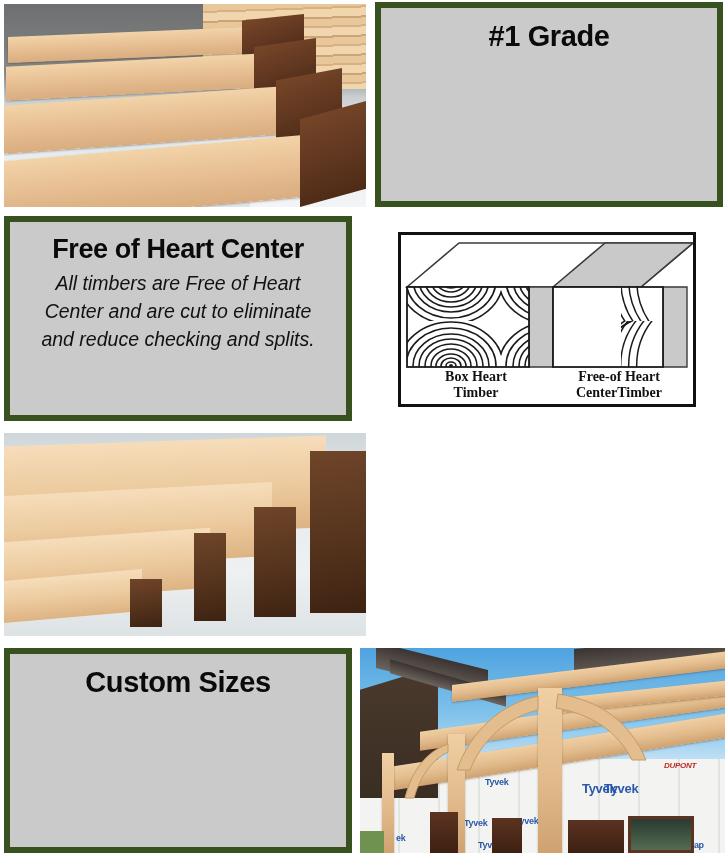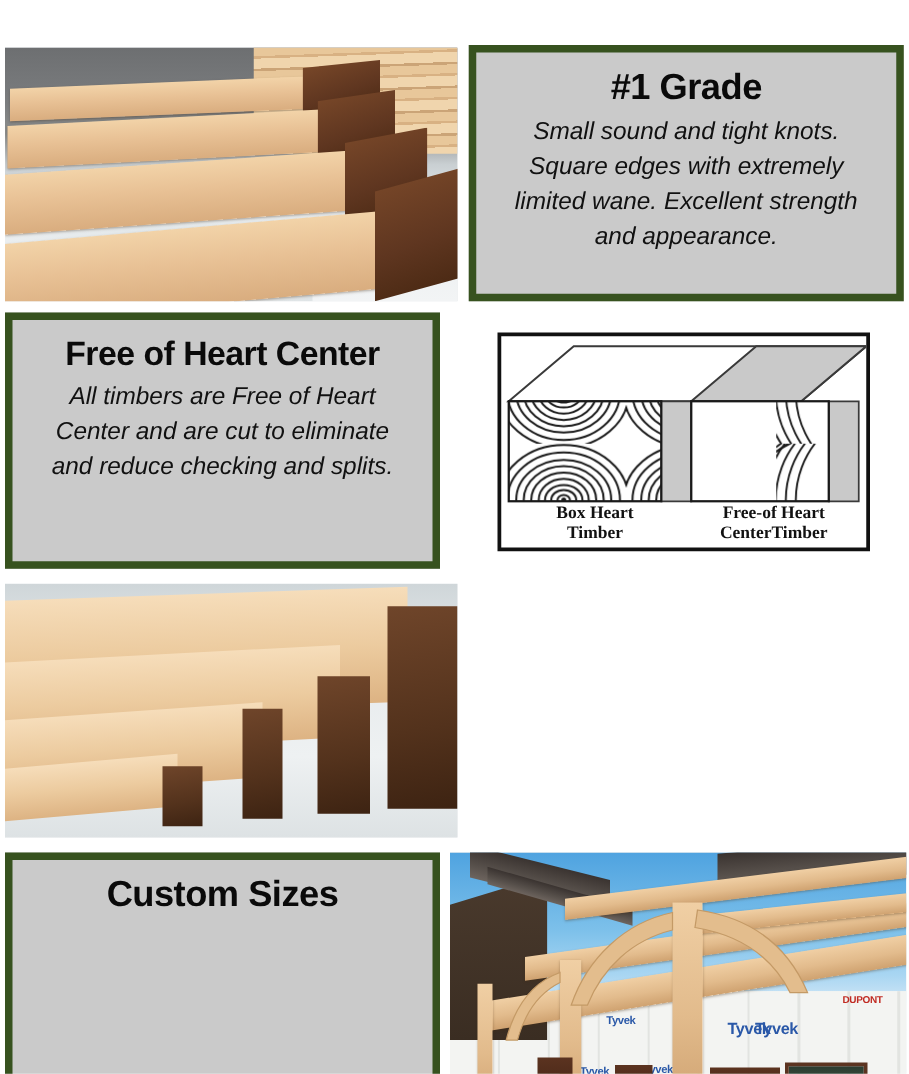--- a/index.html
+++ b/index.html
@@ -11,21 +11,20 @@
     width: 727px;
     height: 859px;
     font-family: "Liberation Sans", sans-serif;
     overflow: hidden;
   }
   .sheet {
     position: relative;
     width: 727px;
     height: 826px;
     background: #ffffff;
-    margin-top: 34px;
   }
 
   
   .cell {
     position: absolute;
     box-sizing: border-box;
     overflow: hidden;
   }
 
   
@@ -190,21 +189,20 @@
 
     <div class="ph-layer p1-beam" style="left:0px;top:92px;width:280px;height:48px;transform:skewY(-4deg);"></div>
     <div class="ph-layer p1-end" style="left:272px;top:64px;width:66px;height:78px;clip-path:polygon(0 16%,100% 0,100% 80%,0 100%);"></div>
 
     <div class="ph-layer p1-beam" style="left:0px;top:144px;width:302px;height:62px;transform:skewY(-5deg);"></div>
     <div class="ph-layer p1-end" style="left:296px;top:96px;width:70px;height:107px;clip-path:polygon(0 18%,100% 0,100% 82%,0 100%);"></div>
   </div>
 
   <div class="cell textpanel" style="left:375px;top:2px;width:348px;height:205px;">
     <div class="panel-title">#1 Grade</div>
-    <div class="panel-body">Small sound and tight knots.  Square edges with extremely limited wane.  Excellent strength and appearance.</div>
   </div>
 
   <div class="cell diagram" style="left:378px;top:222px;width:338px;height:195px;">
     <div class="diagram-box">
 
       <svg width="292" height="169" viewBox="0 0 292 169" style="position:absolute;left:0;top:0;">
         <defs>
           <pattern id="ringsA" patternUnits="userSpaceOnUse" width="100" height="86">
             <rect width="100" height="86" fill="#ffffff"></rect>
             <g fill="none" stroke="#1a1a1a" stroke-width="1.6">
@@ -292,21 +290,21 @@
 
     <span class="tyvek big" style="left:222px;top:133px;">Tyvek</span>
     <span class="tyvek big" style="left:244px;top:133px;">Tyvek</span>
     <span class="tyvek" style="left:125px;top:129px;">Tyvek</span>
     <span class="tyvek" style="left:104px;top:170px;">Tyvek</span>
     <span class="tyvek" style="left:155px;top:168px;">Tyvek</span>
     <span class="tyvek" style="left:118px;top:192px;">Tyvek</span>
     <span class="tyvek big" style="left:320px;top:180px;">ek</span>
     <span class="tyvek" style="left:36px;top:185px;">ek</span>
     <span class="tyvek" style="left:324px;top:192px;">wrap</span>
-    <span class="tyvek red" style="left:314px;top:113px;">DUPONT</span>
+    <span class="tyvek red" style="left:304px;top:113px;font-style:italic;">DUPONT</span>
 
     <div class="ph-layer p3-dark" style="left:0px;top:18px;width:78px;height:132px;clip-path:polygon(0 18%,100% 0,100% 100%,0 100%);"></div>
     <div class="ph-layer p3-roof" style="left:16px;top:8px;width:112px;height:26px;transform:skewY(14deg);"></div>
     <div class="ph-layer p3-roof" style="left:30px;top:28px;width:116px;height:14px;transform:skewY(16deg);"></div>
     <div class="ph-layer p3-roof" style="left:214px;top:-6px;width:160px;height:30px;transform:skewY(-5deg);"></div>
 
     <div class="ph-layer p3-beam" style="left:92px;top:20px;width:276px;height:17px;transform:skewY(-7deg);"></div>
     <div class="ph-layer p3-beam" style="left:60px;top:62px;width:308px;height:19px;transform:skewY(-8deg);"></div>
     <div class="ph-layer p3-beam" style="left:32px;top:92px;width:336px;height:24px;transform:skewY(-9deg);"></div>
     <div class="ph-layer p3-beam" style="left:188px;top:42px;width:178px;height:15px;transform:skewY(-6deg);"></div>

